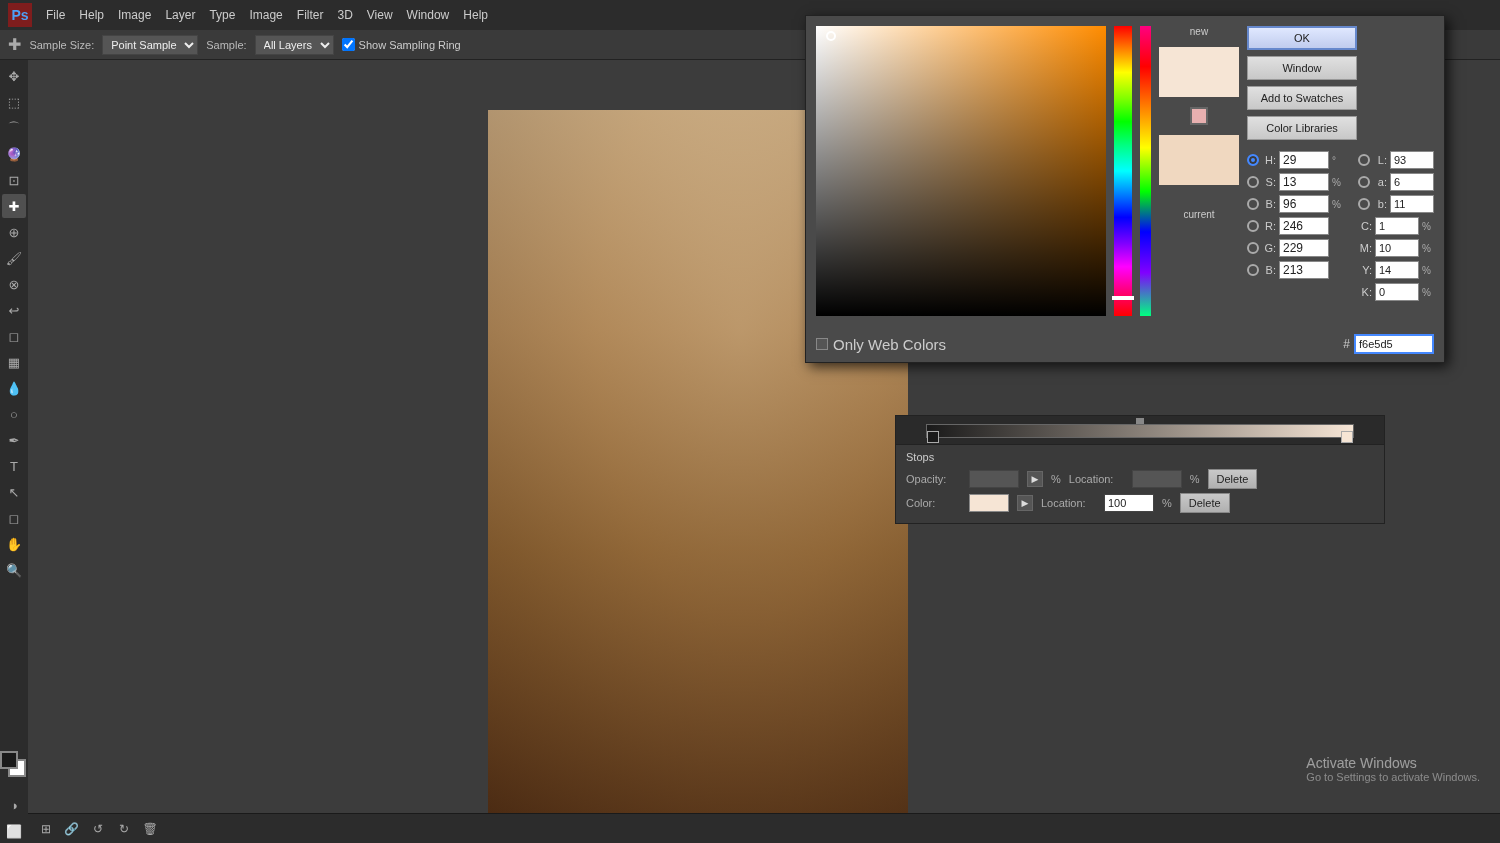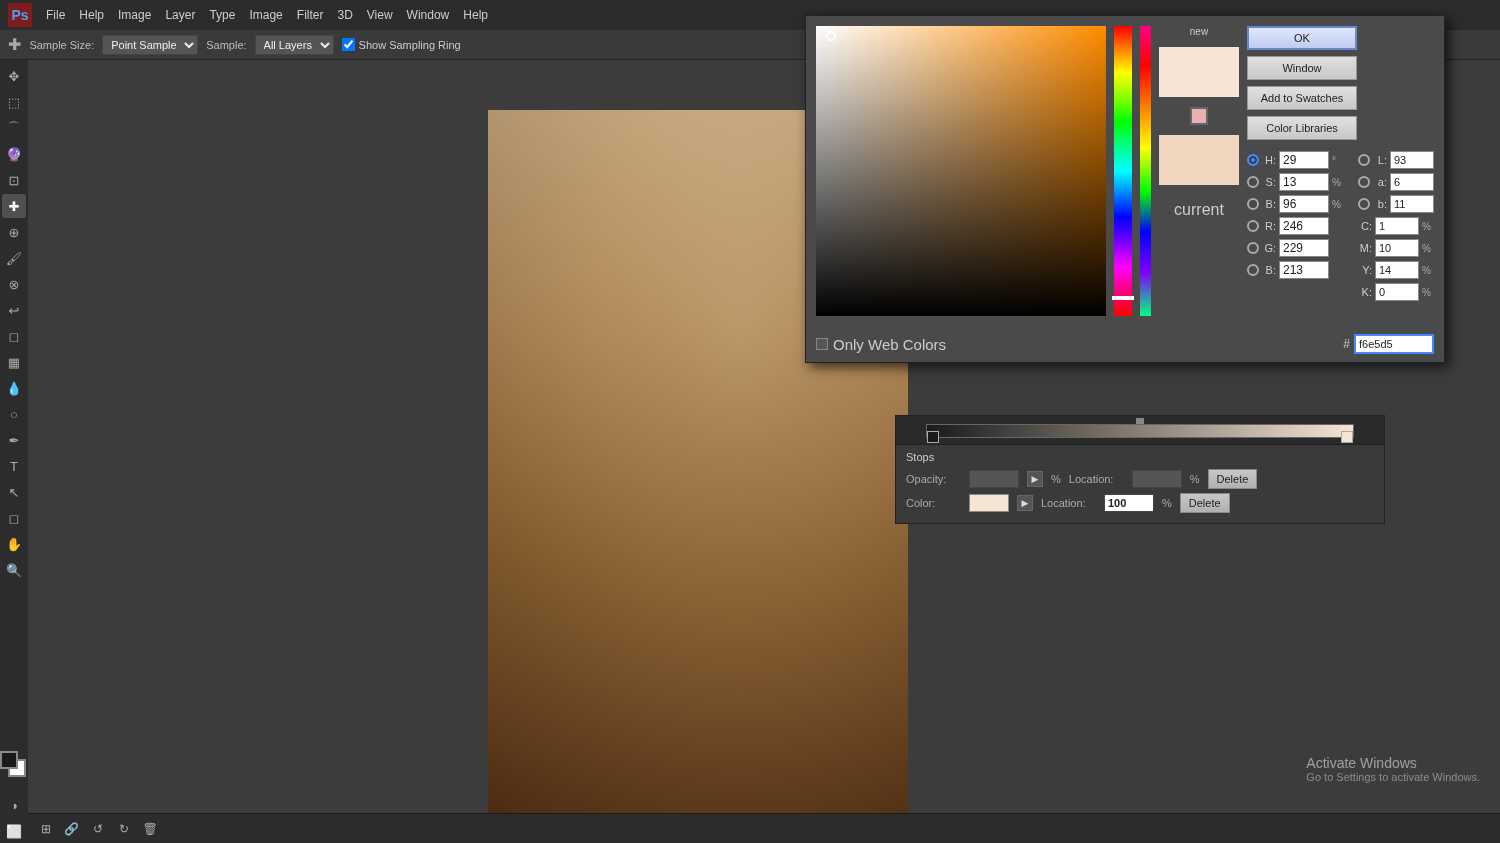--- a/index.html
+++ b/index.html
@@ -243,21 +243,21 @@
     }
     #color-new-label { font-size: 10px; color: #ccc; margin-bottom: 2px; }
     #color-new {
       width: 80px; height: 50px;
       background: #f6e5d5;
     }
     #color-current {
       width: 80px; height: 50px;
       background: #f0d8c0;
     }
-    #color-current-label { font-size: 16px; color: #ccc; margin-top: 8px; }
+    #color-current-label { font-size: 10px; color: #ccc; margin-top: 16px; }
     #color-swatch-icon {
       width: 18px; height: 18px;
       background: #666;
       margin: 2px 0;
       display: flex; align-items: center; justify-content: center;
       cursor: pointer;
     }
     #color-small-swatch {
       width: 14px; height: 14px;
       background: #e8b0b0;
@@ -436,21 +436,20 @@
       width: 50px; height: 18px;
       background: #555;
       border: 1px solid #444;
       color: #ddd;
       font-size: 11px;
       padding: 0 3px;
     }
     .stops-input.white-bg {
       background: #fff;
       color: #222;
-      font-weight: bold;
     }
     .stops-pct { color: #aaa; font-size: 11px; }
     .stops-delete-btn {
       background: linear-gradient(180deg, #c8c8c8, #b0b0b0);
       border: 1px solid #888;
       color: #222;
       font-size: 11px;
       padding: 1px 8px;
       cursor: pointer;
       height: 20px;

